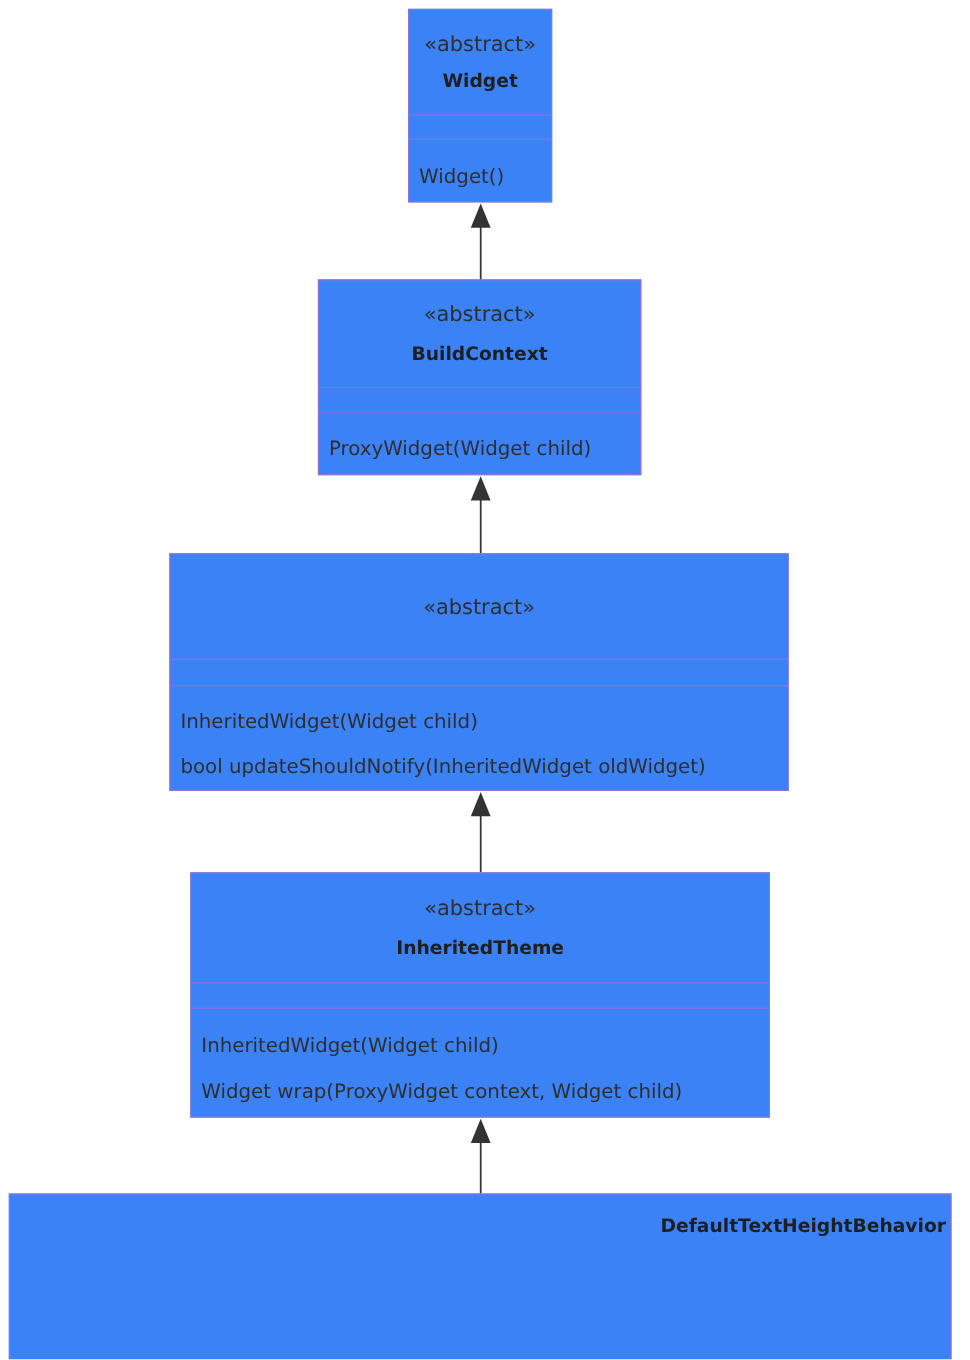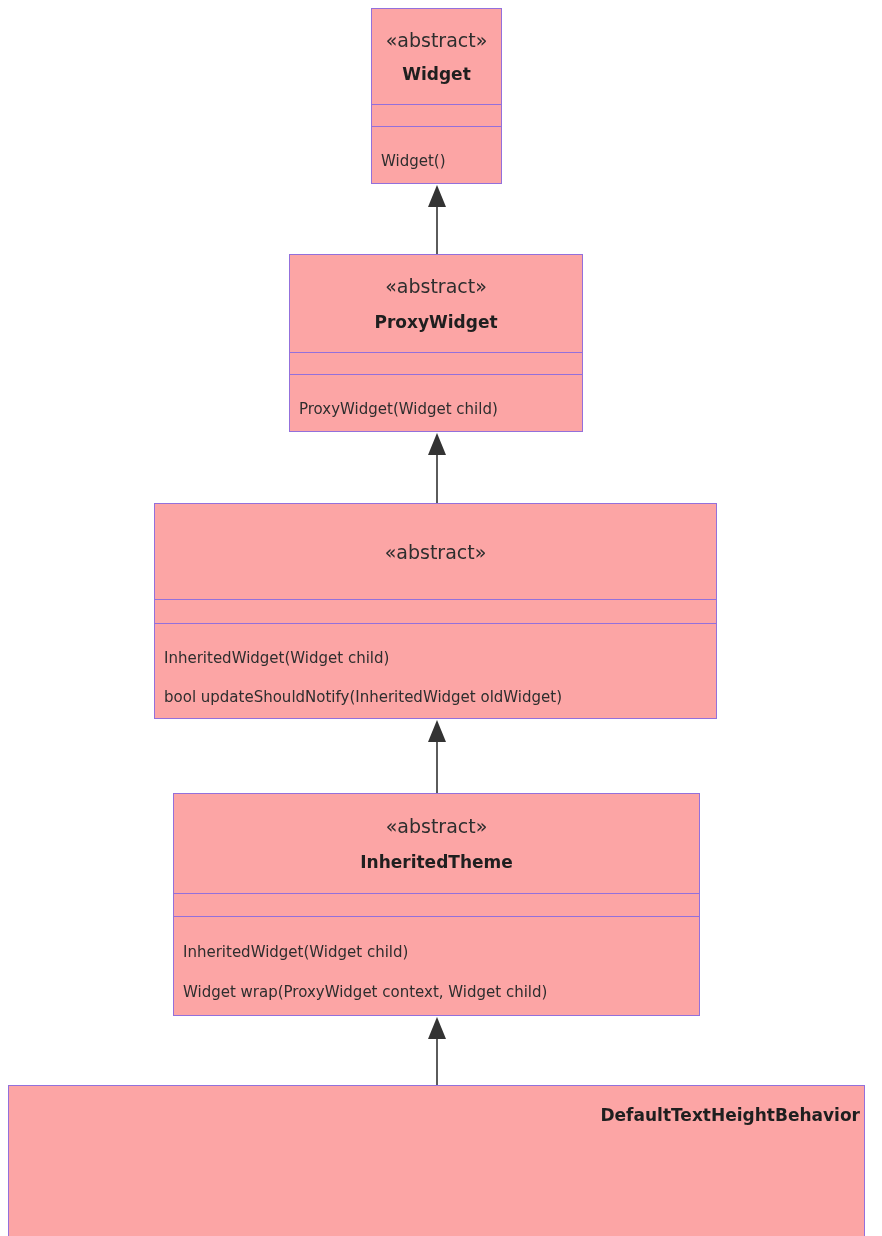--- a/index.html
+++ b/index.html
@@ -11,21 +11,21 @@
   .canvas {
     position: relative;
     width: 882px;
     height: 1236px;
     background: #ffffff;
     overflow: hidden;
   }
   .class-node {
     position: absolute;
     box-sizing: border-box;
-    background: #fca5a5;
+    background: #3b82f6;
     border: 1.3px solid #9370DB;
     display: flex;
     flex-direction: column;
     color: #2e2e2e;
   }
   .title-compartment {
     box-sizing: border-box;
     display: flex;
     flex-direction: column;
     justify-content: space-evenly;
@@ -50,21 +50,21 @@
   .methods-compartment {
     box-sizing: border-box;
     border-top: 1.3px solid #9370DB;
     display: flex;
     flex-direction: column;
     justify-content: space-evenly;
     padding: 4px 0;
     flex: 1;
   }
   .method-item {
-    font-size: 15px;
+    font-size: 18px;
     line-height: 1.25;
     padding-left: 9px;
     white-space: nowrap;
     color: #2e2e2e;
     margin-top: 13px;
   }
   .edge {
     position: absolute;
     overflow: visible;
   }
@@ -86,21 +86,21 @@
   </div>
 
   <svg class="edge" style="left:427px; top:184px;" width="20" height="70">
     <line x1="10" y1="20" x2="10" y2="70" stroke="#333333" stroke-width="1.6"></line>
     <polygon points="10,1 1,23 19,23" fill="#333333"></polygon>
   </svg>
 
   <div class="class-node" style="left:289px; top:254px; width:294px; height:178px;">
     <div class="title-compartment" style="height:97px;">
       <span class="class-annotation">«abstract»</span>
-      <span class="class-name">ProxyWidget</span>
+      <span class="class-name">BuildContext</span>
     </div>
     <div class="attrs-compartment" style="height:22px;"></div>
     <div class="methods-compartment">
       <div class="method-item">ProxyWidget(Widget child)</div>
     </div>
   </div>
 
   <svg class="edge" style="left:427px; top:432px;" width="20" height="71">
     <line x1="10" y1="20" x2="10" y2="71" stroke="#333333" stroke-width="1.6"></line>
     <polygon points="10,1 1,23 19,23" fill="#333333"></polygon>

